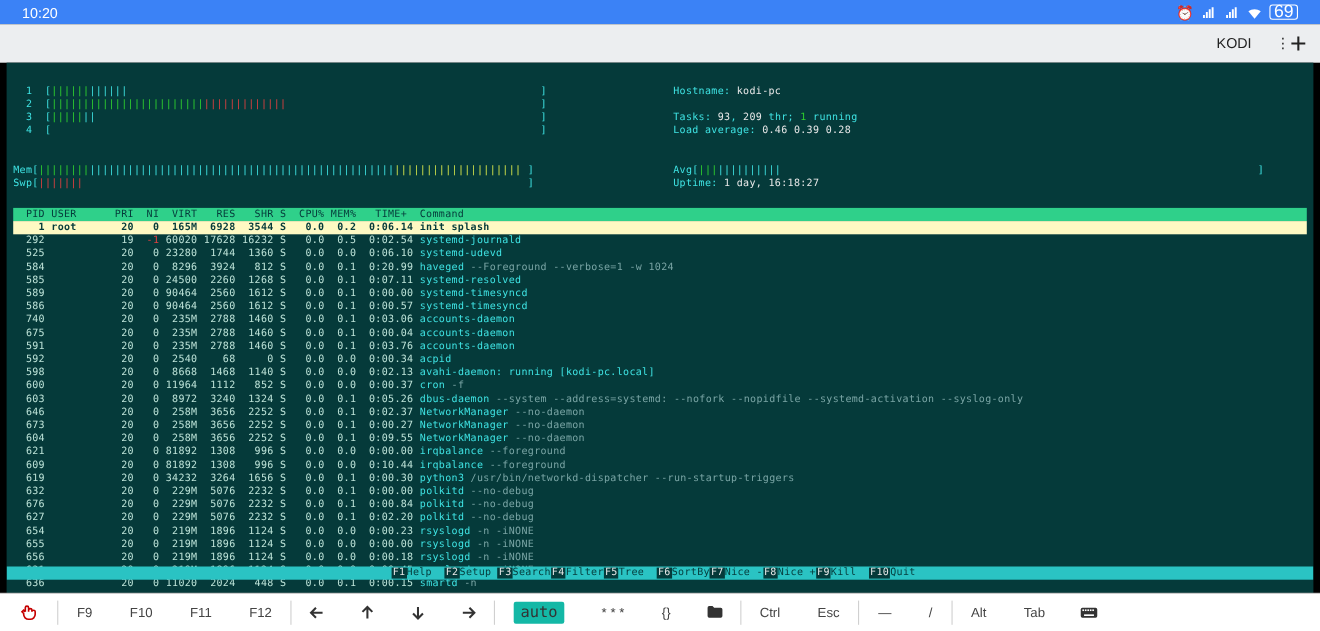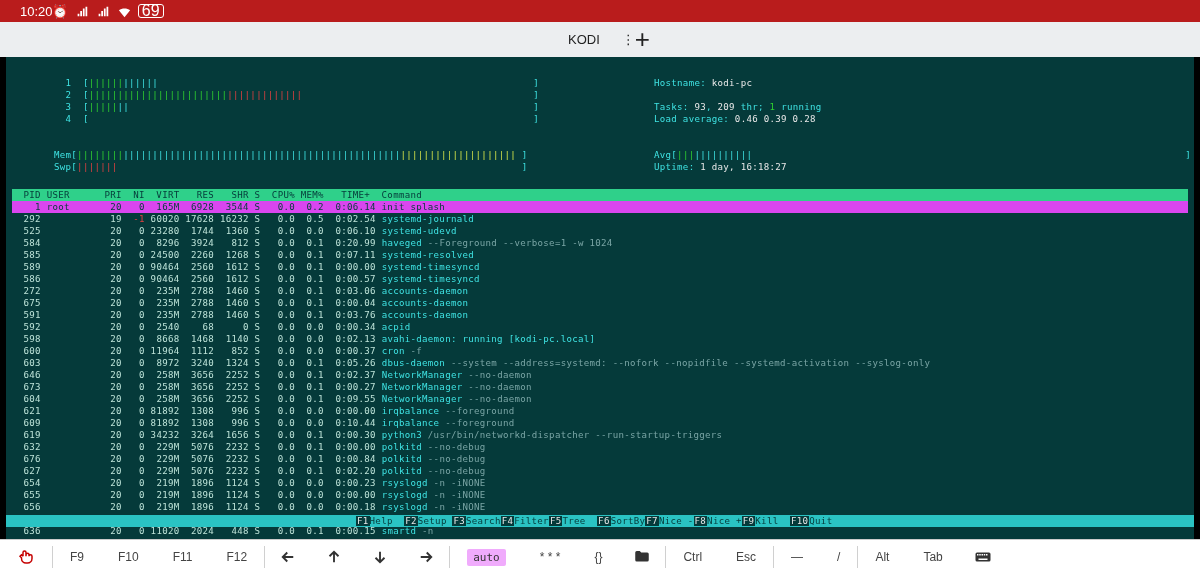--- a/index.html
+++ b/index.html
@@ -9,42 +9,42 @@
     background: #000;
     font-family: monospace;
     font-size: 10px;
     overflow: hidden;
     position: relative;
   }
   .statusbar {
     height: 22px;
     display: flex;
     align-items: center;
-    justify-content: flex-start;
+    justify-content: space-between;
     padding: 0 20px;
     color: #fff;
     font-size: 13px;
     font-family: sans-serif;
-    background: #b91c1c;
+    background: #3b82f6;
   }
   .status-icons { display: flex; gap: 6px; align-items: center; }
   .status-icons svg { width: 15px; height: 15px; }
   .battery-box {
     border: 1.2px solid #fff;
     border-radius: 3px;
     padding: 0 3px;
     font-size: 16px;
     line-height: 12px;
   }
   .tabbar {
     height: 35px;
     background: #eceef0;
     display: flex;
     align-items: center;
-    justify-content: center;
+    justify-content: flex-end;
     padding: 0 12px 0 30px;
     color: #222;
     font-family: sans-serif;
     font-size: 13px;
   }
   .tabbar-left { display: flex; align-items: center; gap: 22px; }
   .plus { font-size: 26px; font-weight: 300; color:#222; }
   .terminal {
     background: #053a3a;
     position: absolute;
@@ -52,38 +52,39 @@
     left: 6px;
     right: 6px;
     bottom: 35px;
     padding: 8px 6px 0 6px;
     font-size: 9.1px;
     line-height: 12px;
     letter-spacing: 0.3px;
     overflow: hidden;
   }
   .header-row { display: flex; }
-  .meters { flex: 0 0 600px; white-space: pre; margin-left: 42px; }
+  .meters { flex: 0 0 600px; white-space: pre; }
   .sysinfo { white-space: pre; }
   .c-cyan { color: #3fe3e3; }
   .c-green { color: #2fd12f; }
   .c-white { color: #e8e8e8; }
   .c-yellow { color: #d2e24a; }
   .c-red { color: #e04040; }
   .swp-bg { color: #e04040; }
   .col-header {
     background: #2fd08a;
     color: #053a3a;
     white-space: pre;
     margin-top: 4px;
   }
   .selected-row {
-    background: #d946ef;
+    background: #fef9c3;
     color: #053a3a;
     white-space: pre;
+    font-weight: bold;
   }
   .proc-row { white-space: pre; }
   .proc-row .num { color: #bde3d8; }
   .proc-row .status { color: #bde3d8; }
   .proc-row .cmd { color: #3fe3e3; }
   .proc-row .args { color: #7aa5a5; }
   .proc-row .neg { color: #e04040; }
   .fkeys {
     position: absolute;
     left:0;right:0;bottom:12px;
@@ -112,21 +113,21 @@
   .toolbar .btn {
     flex:0 0 auto;
     display:flex;
     align-items:center;
     justify-content:center;
     height:100%;
     padding:0 17px;
   }
   .toolbar .btn.small { padding:0 14px; }
   .toolbar svg { width:18px; height:18px; }
-  .auto-txt { background:#f0abfc; padding:2px 6px; border-radius:2px; font-family:monospace; font-size:11px; color:#333;}
+  .auto-txt { background:#14b8a6; padding:2px 6px; border-radius:2px; font-family:monospace; font-size:14px; color:#333;}
   .red-touch { color:#c50000; }
 </style>
 </head>
 <body>
 
 <div class="statusbar">
   <span>10:20</span>
   <div class="status-icons">
     <span>⏰</span>
     <svg viewBox="0 0 24 24" fill="#fff">
@@ -178,21 +179,21 @@
 
   <div class="col-header">  PID USER      PRI  NI  VIRT   RES   SHR S  CPU% MEM%   TIME+  Command</div>
   <div class="selected-row">    1 root       20   0  165M  6928  3544 S   0.0  0.2  0:06.14 init splash</div>
   <div id="proc-list">
       <div class="proc-row"><span class="num">  292          </span><span class="num">  19</span><span class="neg">  -1</span><span class="num"> 60020 17628 16232</span><span class="status"> S </span><span class="num">  0.0  0.5  0:02.54 </span><span class="cmd">systemd-journald</span><span class="args"></span></div>
       <div class="proc-row"><span class="num">  525          </span><span class="num">  20</span><span class="num">   0</span><span class="num"> 23280  1744  1360</span><span class="status"> S </span><span class="num">  0.0  0.0  0:06.10 </span><span class="cmd">systemd-udevd</span><span class="args"></span></div>
       <div class="proc-row"><span class="num">  584          </span><span class="num">  20</span><span class="num">   0</span><span class="num">  8296  3924   812</span><span class="status"> S </span><span class="num">  0.0  0.1  0:20.99 </span><span class="cmd">haveged</span><span class="args"> --Foreground --verbose=1 -w 1024</span></div>
       <div class="proc-row"><span class="num">  585          </span><span class="num">  20</span><span class="num">   0</span><span class="num"> 24500  2260  1268</span><span class="status"> S </span><span class="num">  0.0  0.1  0:07.11 </span><span class="cmd">systemd-resolved</span><span class="args"></span></div>
       <div class="proc-row"><span class="num">  589          </span><span class="num">  20</span><span class="num">   0</span><span class="num"> 90464  2560  1612</span><span class="status"> S </span><span class="num">  0.0  0.1  0:00.00 </span><span class="cmd">systemd-timesyncd</span><span class="args"></span></div>
       <div class="proc-row"><span class="num">  586          </span><span class="num">  20</span><span class="num">   0</span><span class="num"> 90464  2560  1612</span><span class="status"> S </span><span class="num">  0.0  0.1  0:00.57 </span><span class="cmd">systemd-timesyncd</span><span class="args"></span></div>
-      <div class="proc-row"><span class="num">  272          </span><span class="num">  20</span><span class="num">   0</span><span class="num">  235M  2788  1460</span><span class="status"> S </span><span class="num">  0.0  0.1  0:03.06 </span><span class="cmd">accounts-daemon</span><span class="args"></span></div>
+      <div class="proc-row"><span class="num">  740          </span><span class="num">  20</span><span class="num">   0</span><span class="num">  235M  2788  1460</span><span class="status"> S </span><span class="num">  0.0  0.1  0:03.06 </span><span class="cmd">accounts-daemon</span><span class="args"></span></div>
       <div class="proc-row"><span class="num">  675          </span><span class="num">  20</span><span class="num">   0</span><span class="num">  235M  2788  1460</span><span class="status"> S </span><span class="num">  0.0  0.1  0:00.04 </span><span class="cmd">accounts-daemon</span><span class="args"></span></div>
       <div class="proc-row"><span class="num">  591          </span><span class="num">  20</span><span class="num">   0</span><span class="num">  235M  2788  1460</span><span class="status"> S </span><span class="num">  0.0  0.1  0:03.76 </span><span class="cmd">accounts-daemon</span><span class="args"></span></div>
       <div class="proc-row"><span class="num">  592          </span><span class="num">  20</span><span class="num">   0</span><span class="num">  2540    68     0</span><span class="status"> S </span><span class="num">  0.0  0.0  0:00.34 </span><span class="cmd">acpid</span><span class="args"></span></div>
       <div class="proc-row"><span class="num">  598          </span><span class="num">  20</span><span class="num">   0</span><span class="num">  8668  1468  1140</span><span class="status"> S </span><span class="num">  0.0  0.0  0:02.13 </span><span class="cmd">avahi-daemon: running [kodi-pc.local]</span><span class="args"></span></div>
       <div class="proc-row"><span class="num">  600          </span><span class="num">  20</span><span class="num">   0</span><span class="num"> 11964  1112   852</span><span class="status"> S </span><span class="num">  0.0  0.0  0:00.37 </span><span class="cmd">cron</span><span class="args"> -f</span></div>
       <div class="proc-row"><span class="num">  603          </span><span class="num">  20</span><span class="num">   0</span><span class="num">  8972  3240  1324</span><span class="status"> S </span><span class="num">  0.0  0.1  0:05.26 </span><span class="cmd">dbus-daemon</span><span class="args"> --system --address=systemd: --nofork --nopidfile --systemd-activation --syslog-only</span></div>
       <div class="proc-row"><span class="num">  646          </span><span class="num">  20</span><span class="num">   0</span><span class="num">  258M  3656  2252</span><span class="status"> S </span><span class="num">  0.0  0.1  0:02.37 </span><span class="cmd">NetworkManager</span><span class="args"> --no-daemon</span></div>
       <div class="proc-row"><span class="num">  673          </span><span class="num">  20</span><span class="num">   0</span><span class="num">  258M  3656  2252</span><span class="status"> S </span><span class="num">  0.0  0.1  0:00.27 </span><span class="cmd">NetworkManager</span><span class="args"> --no-daemon</span></div>
       <div class="proc-row"><span class="num">  604          </span><span class="num">  20</span><span class="num">   0</span><span class="num">  258M  3656  2252</span><span class="status"> S </span><span class="num">  0.0  0.1  0:09.55 </span><span class="cmd">NetworkManager</span><span class="args"> --no-daemon</span></div>
       <div class="proc-row"><span class="num">  621          </span><span class="num">  20</span><span class="num">   0</span><span class="num"> 81892  1308   996</span><span class="status"> S </span><span class="num">  0.0  0.0  0:00.00 </span><span class="cmd">irqbalance</span><span class="args"> --foreground</span></div>

